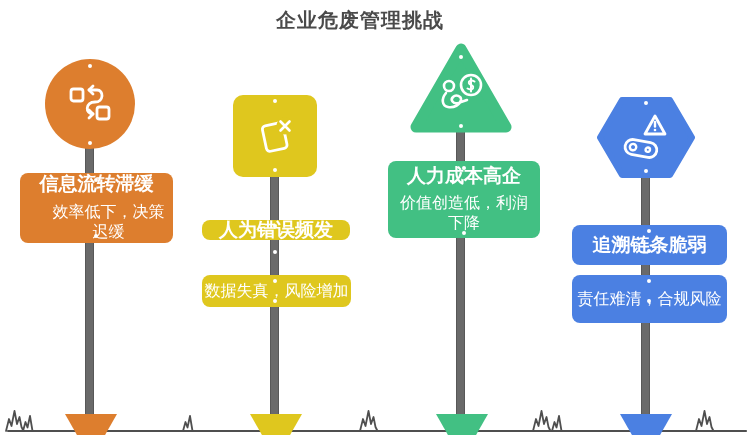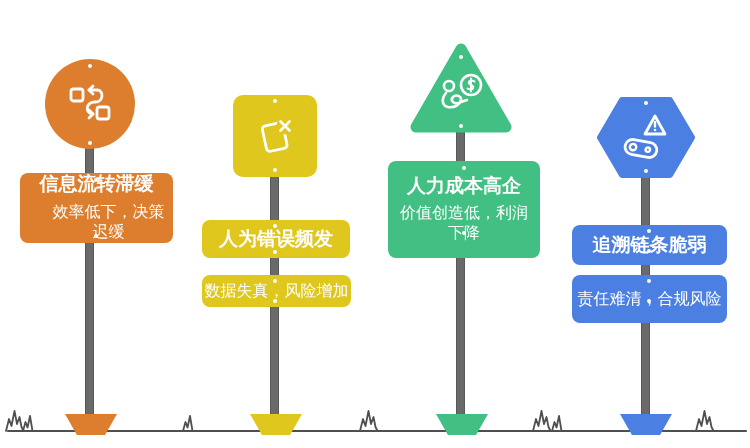--- a/index.html
+++ b/index.html
@@ -52,20 +52,21 @@
   .ground-svg { position:absolute; left:0; top:398px; z-index:0; }
   .ground-svg path { stroke:var(--color-ground,#4F4F4F); fill:none; stroke-linecap:round; stroke-linejoin:round; }
   .ground-line { stroke-width:2.2; }
   .grass { stroke-width:1.8; }
 </style>
 </head>
 <body>
 
 <div id="stage">
 
+  <div class="page-title">企业危废管理挑战</div>
 
   <div>
     <div class="pole" style="left:85px; top:100px; height:322px;"></div>
     <div class="shape circle" style="left:45px; top:59px; width:90px; height:90px;">
       <svg class="icon-svg" width="44" height="44" viewBox="0 0 44 44" fill="none" stroke="#fff" stroke-width="2.8" stroke-linecap="round" stroke-linejoin="round">
         <rect x="3" y="7" width="12" height="12" rx="2.5"></rect>
         <rect x="29" y="25" width="12" height="12" rx="2.5"></rect>
         <path d="M21 8 H29 C36 8 36 20 27 20 C17 20 17 32 25 32"></path>
         <polyline points="25 4 21 8 25 12"></polyline>
         <polyline points="21 28 25 32 21 36"></polyline>
@@ -86,21 +87,21 @@
     <div class="pole" style="left:270px; top:130px; height:292px;"></div>
     <div class="shape square" style="left:233px; top:95px; width:84px; height:82px;">
       <svg class="icon-svg" width="46" height="46" viewBox="0 0 46 46" fill="none" stroke="#fff" stroke-width="2.8" stroke-linecap="round" stroke-linejoin="round">
         <g transform="rotate(-12 23 23)">
           <rect x="12" y="11" width="21" height="26" rx="3.5"></rect>
         </g>
         <circle class="gap-yellow" cx="33" cy="13" r="8.5" stroke="none"></circle>
         <path d="M28.5 8.5 L37.5 17.5 M37.5 8.5 L28.5 17.5" stroke-width="2.6"></path>
       </svg>
     </div>
-    <div class="board b2" style="left:202px; top:220px; width:148px; height:38px;">
+    <div class="board b2" style="left:202px; top:220px; width:148px; height:20px;">
       <div class="board-title">人为错误频发</div>
     </div>
     <div class="board b2" style="left:202px; top:275px; width:149px; height:32px;">
       <div class="board-sub">数据失真，风险增加</div>
     </div>
     <span class="rivet" style="left:275px; top:101px;"></span>
     <span class="rivet" style="left:275px; top:170px;"></span>
     <span class="rivet" style="left:275px; top:226px;"></span>
     <span class="rivet" style="left:275px; top:252px;"></span>
     <span class="rivet" style="left:275px; top:281px;"></span>
@@ -113,21 +114,21 @@
     <svg class="shape-svg" style="left:408px; top:40px;" width="106" height="95" viewBox="0 0 106 95">
       <polygon class="tri-poly" points="53,9 98,87 8,87"></polygon>
     </svg>
     <svg class="icon-svg" style="left:433px; top:72px;" width="56" height="50" viewBox="0 0 56 50" fill="none" stroke="#fff" stroke-width="2.6" stroke-linecap="round" stroke-linejoin="round">
       <circle cx="38" cy="13" r="10"></circle>
       <path d="M41.5 9.5 C38 7.5 35.5 9 35.8 11 C36 13 40 13 40.2 15 C40.5 17 38 18.5 34.5 16.5" stroke-width="2"></path>
       <path d="M38 6.5 V19.5" stroke-width="2"></path>
       <circle cx="16" cy="14" r="5"></circle>
       <path d="M13 21 C8 27 9 34 15 35 C21 36 27 33 28 28 C28.5 24 23 22 20 25 C17 28 20 32 25 31 L34 28"></path>
     </svg>
-    <div class="board b3" style="left:388px; top:161px; width:152px; height:97px; padding:0 8px;">
+    <div class="board b3" style="left:388px; top:161px; width:152px; height:77px; padding:0 8px;">
       <div class="board-title">人力成本高企</div>
       <div class="board-sub" style="margin-top:6px;">价值创造低，利润下降</div>
     </div>
     <span class="rivet" style="left:461px; top:57px;"></span>
     <span class="rivet" style="left:461px; top:126px;"></span>
     <span class="rivet" style="left:464px; top:168px;"></span>
     <span class="rivet" style="left:464px; top:233px;"></span>
     <div class="pot p3" style="left:436px; top:414px;"></div>
   </div>
 

